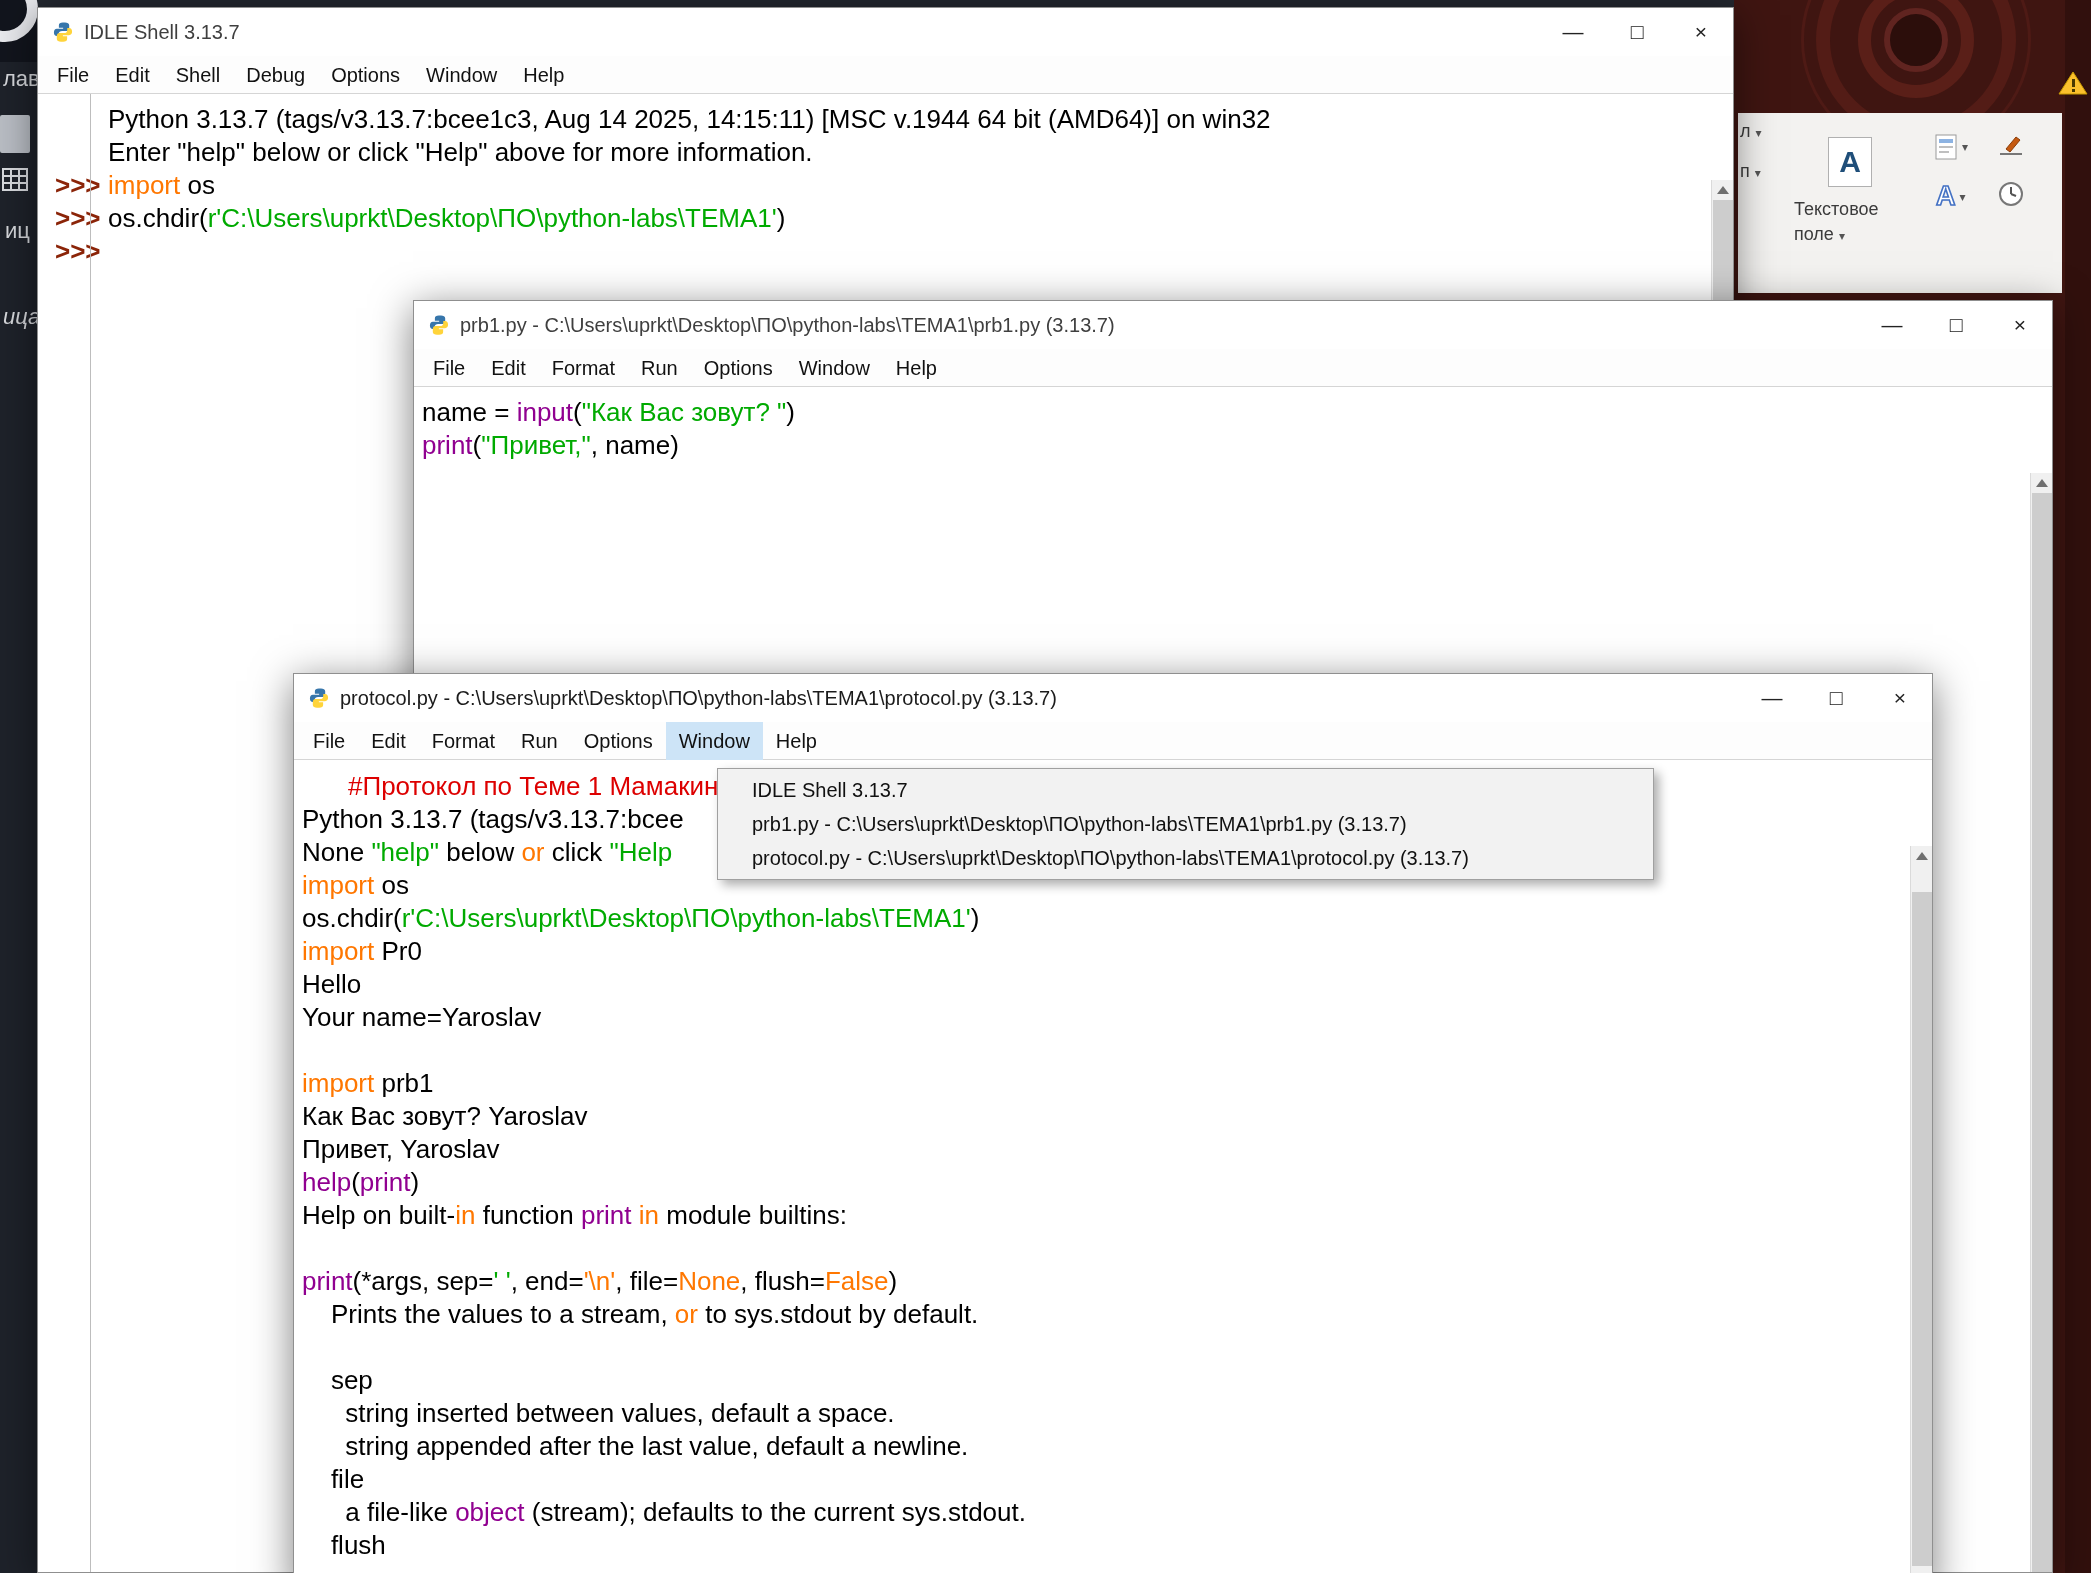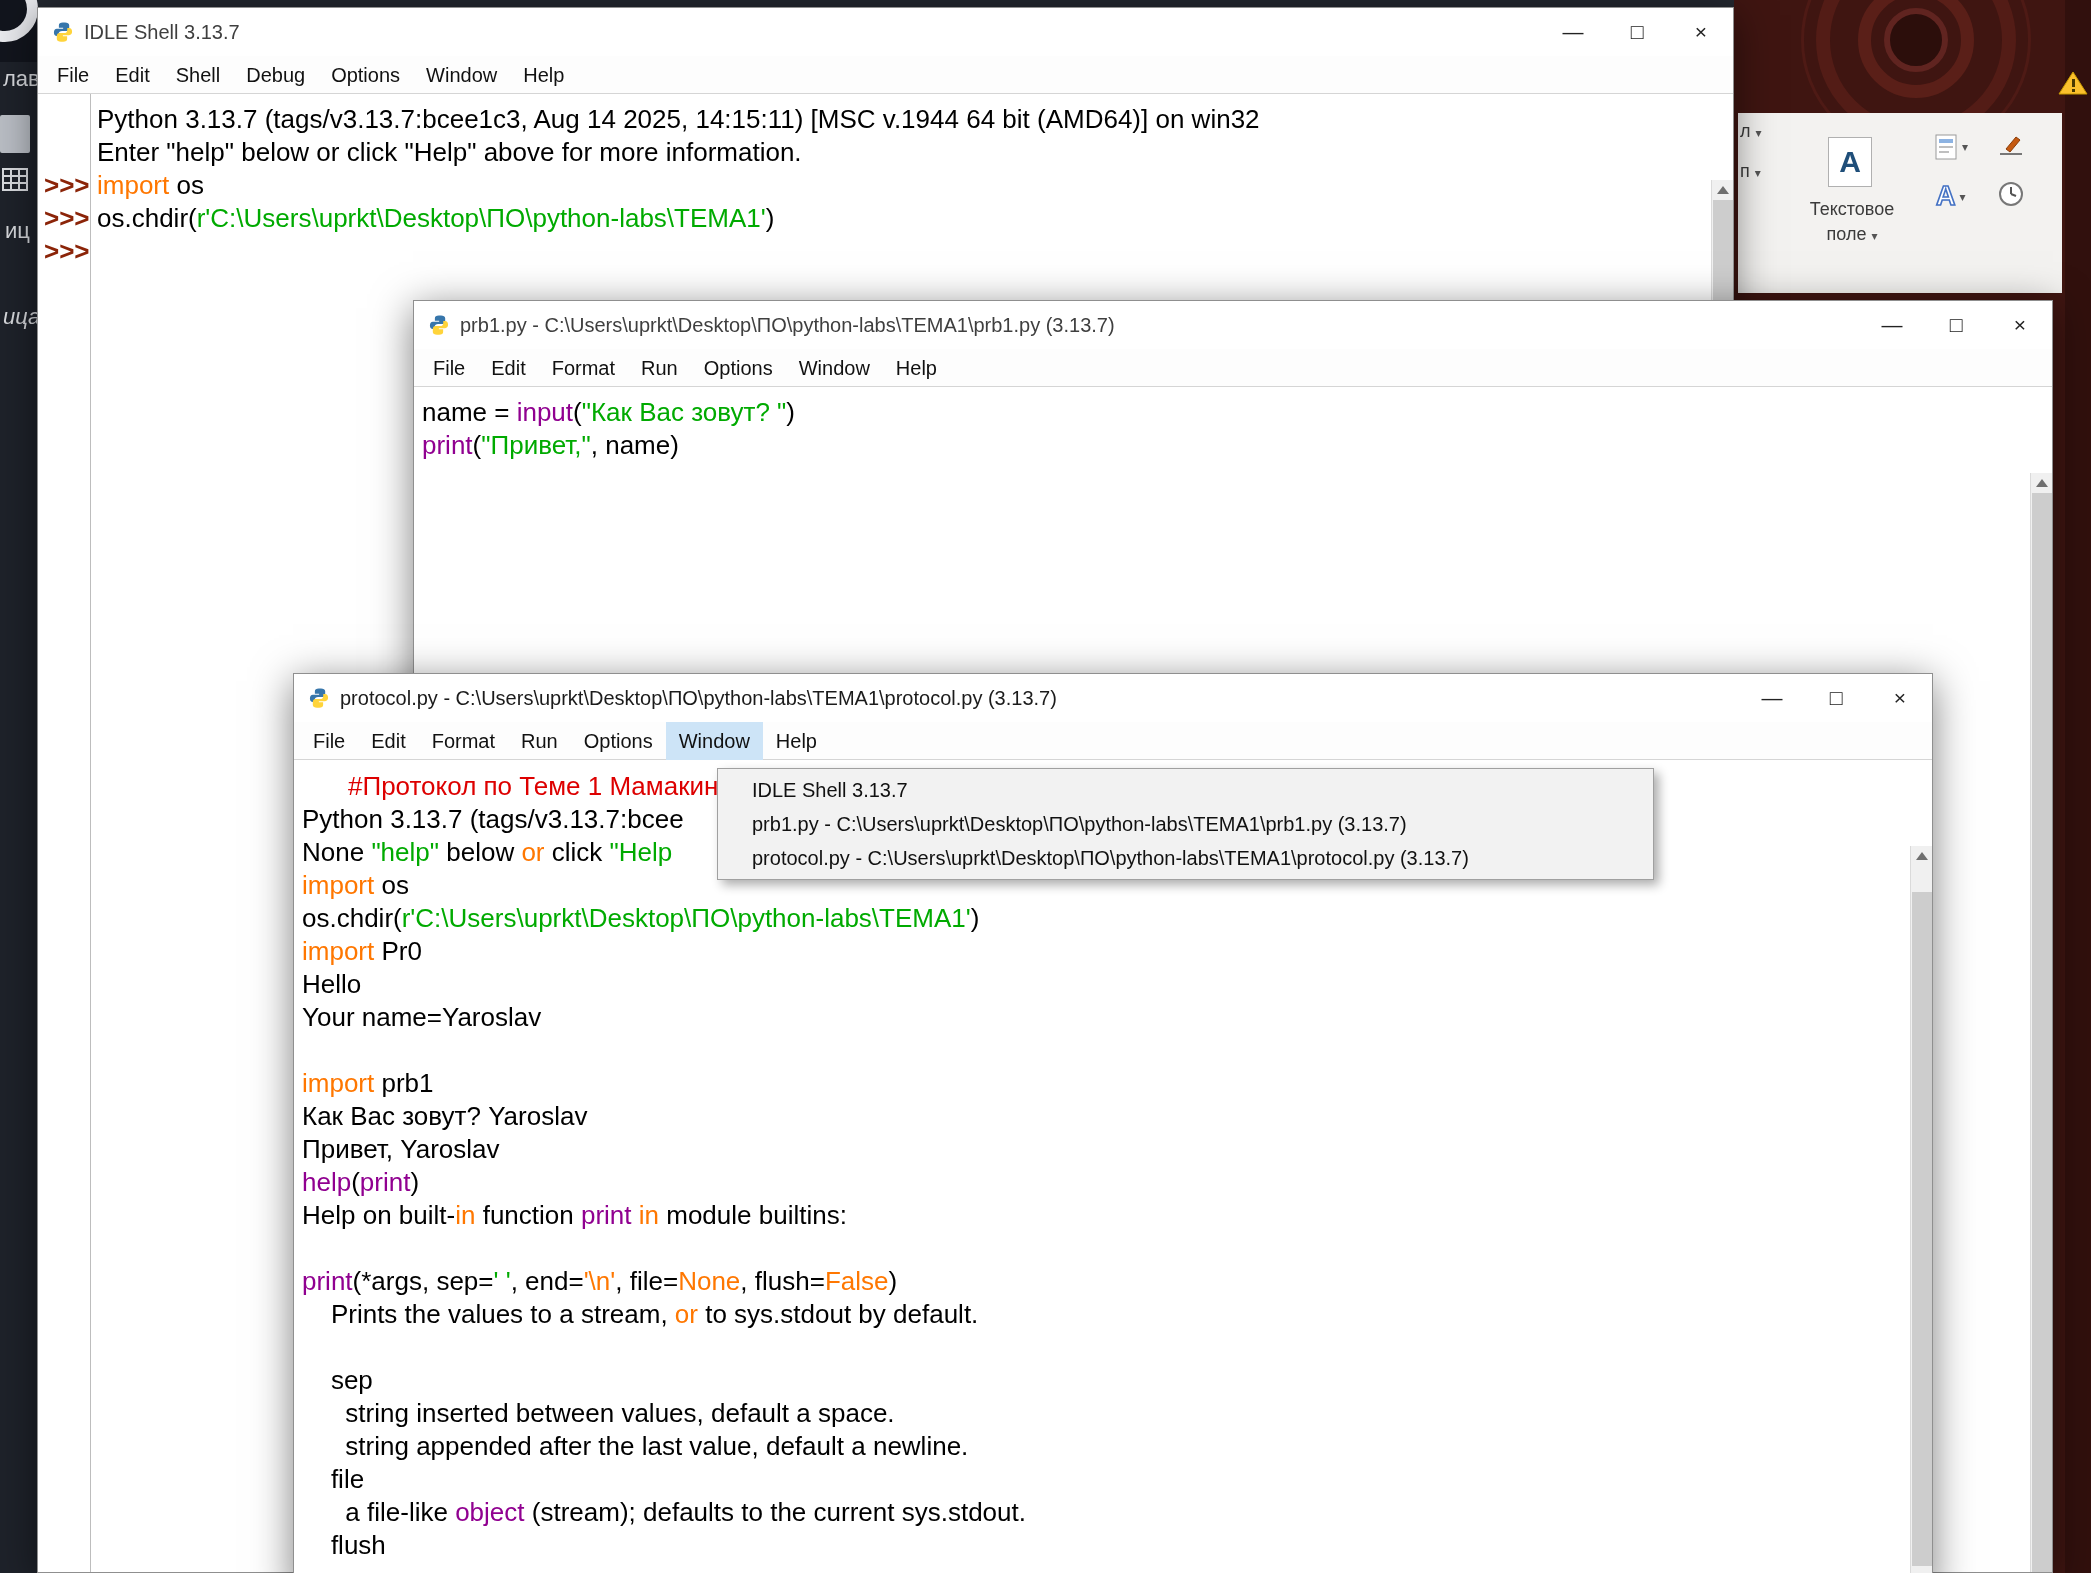--- a/index.html
+++ b/index.html
@@ -24,39 +24,39 @@
   .ring.r1{left:67px;top:-75px;width:230px;height:230px;border:3px solid #4e1a15;}
   .ring.r2{left:82px;top:-60px;width:200px;height:200px;border:14px solid #531c16;}
   .ring.r3{left:124px;top:-18px;width:116px;height:116px;border:13px solid #5a1f18;}
   .ring.r4{left:150px;top:8px;width:64px;height:64px;background:#2c0e0b;border:6px solid #602420;}
 
   .ribbon{position:absolute;left:4px;top:113px;width:324px;height:180px;background:var(--ribbon);}
   .rb-cut{position:absolute;color:#3b3b3b;font-size:18px;white-space:nowrap;}
   .rb-arrow{font-size:12px;color:#555;}
   .tb-icon{position:absolute;left:90px;top:24px;width:44px;height:50px;background:#fff;border:1px solid #b0b0b0;
            display:flex;align-items:center;justify-content:center;font-size:30px;font-weight:bold;color:#1f4e79;}
-  .tb-label{position:absolute;left:56px;top:84px;width:116px;text-align:center;color:#3b3b3b;font-size:18px;line-height:25px;}
+  .tb-label{position:absolute;left:56px;top:84px;width:116px;color:#3b3b3b;font-size:18px;line-height:25px;}
   .sm-ic{position:absolute;display:flex;align-items:center;gap:4px;}
   .wordart-a{font-size:27px;font-weight:bold;color:#fff;-webkit-text-stroke:1.6px #4472c4;text-shadow:0 0 1px #4472c4;}
   .warning{position:absolute;left:324px;top:70px;}
 
   
   .window{position:absolute;background:#fff;border:1px solid #8f8f8f;box-shadow:0 8px 38px rgba(0,0,0,.5);}
   .titlebar{height:48px;display:flex;align-items:center;padding-left:14px;gap:10px;background:#fff;}
   .wtitle{font-size:20px;color:#3f3f3f;white-space:nowrap;overflow:hidden;}
   .active .wtitle{color:#1b1b1b;}
   .win-controls{margin-left:auto;display:flex;height:100%;}
   .win-btn{width:64px;height:48px;display:flex;align-items:center;justify-content:center;font-size:21px;color:#222;}
   .menubar{height:38px;display:flex;align-items:center;padding-left:6px;background:#fdfdfd;border-bottom:1px solid #d5d5d5;font-size:20px;color:#111;}
   .menu-item{padding:0 13px;height:38px;line-height:38px;}
   .menu-item.open{background:#cde4f7;}
   .content{position:absolute;left:0;right:0;top:86px;bottom:0;background:#fff;overflow:hidden;}
   .code-lines{position:absolute;left:0;top:0;right:23px;bottom:0;padding-top:9px;overflow:hidden;}
   .cline{min-height:33px;line-height:33px;font-size:26px;white-space:pre;padding-left:8px;}
-  .shell .cline{padding-left:0;}
+  .shell .cline{padding-left:11px;}
   .sprompt{display:inline-block;width:59px;padding-left:6px;font-weight:bold;color:var(--prompt);}
   .shell .code-lines::before{content:"";position:absolute;left:52px;top:0;bottom:0;border-left:1px solid #bdbdbd;}
   .seg-t{color:var(--text);} .seg-k{color:var(--keyword);} .seg-s{color:var(--string);}
   .seg-b{color:var(--builtin);} .seg-c{color:var(--comment);margin-left:46px;}
 
   .scrollbar{position:absolute;right:0;top:86px;bottom:0;width:22px;background:#f0f0f0;border-left:1px solid #dadada;}
   .sb-btn{width:22px;height:20px;display:flex;align-items:center;justify-content:center;}
   .sb-arrow-up{width:0;height:0;border-left:6px solid transparent;border-right:6px solid transparent;border-bottom:8px solid #6f6f6f;}
   .sb-thumb{position:absolute;left:1px;width:20px;background:#cdcdcd;}
 

